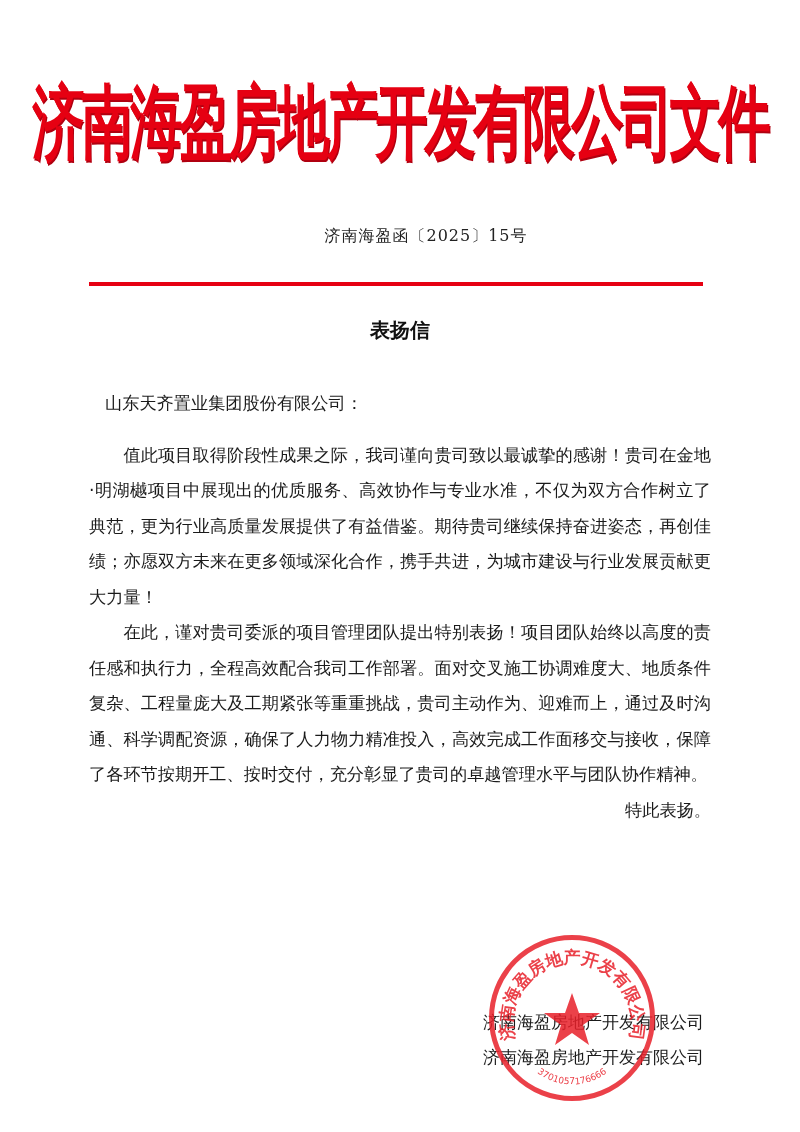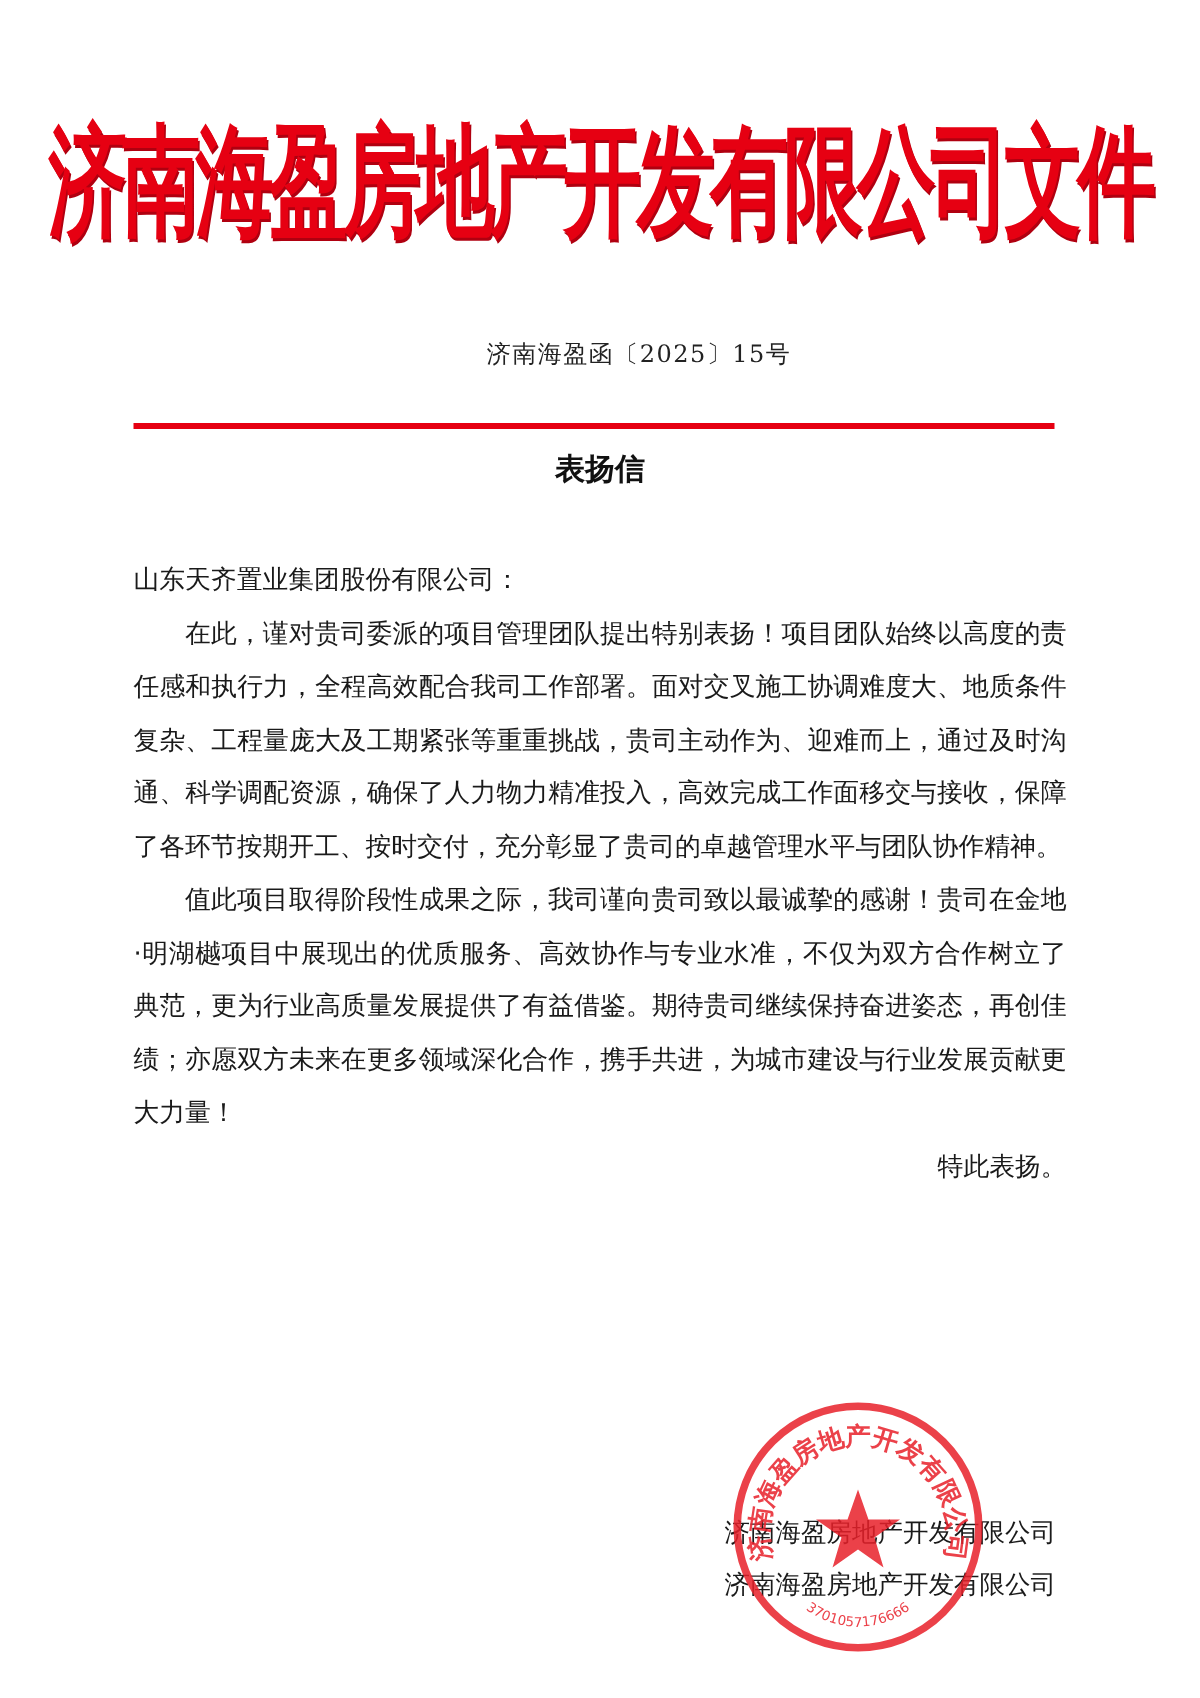--- a/index.html
+++ b/index.html
@@ -5,43 +5,43 @@
   html, body { margin:0; padding:0; }
   body { width:800px; height:1132px; background:#ffffff; position:relative; overflow:hidden;
          font-family:"DejaVu Sans", sans-serif; color:#1a1a1a; }
   .header-title { position:absolute; left:0; top:76px; width:800px; text-align:center;
          font-family:"DejaVu Sans", sans-serif; font-weight:bold; font-size:52px; color:#e60012;
          letter-spacing:-3px; transform:scaleY(1.55); transform-origin:top center; line-height:60px;
          text-shadow:1px 1px 0 #b00010; }
   .doc-number { position:absolute; left:0; top:226px; width:800px; text-align:center;
          font-family:"DejaVu Serif", serif; font-size:16px; letter-spacing:1px; color:#222;margin-left:26px; }
   .red-rule { position:absolute; left:89px; top:282px; width:614px; height:4px; background:#e60012; }
-  .letter-title { position:absolute; left:0; top:299px; width:800px; text-align:center;
+  .letter-title { position:absolute; left:0; top:317px; width:800px; text-align:center;
          font-size:20px; font-weight:bold; color:#111; }
   .body-text { position:absolute; left:89px; top:370px; width:622px; font-size:17.2px; line-height:35.5px; color:#1a1a1a; }
-  .salutation { margin:0; }
+  .salutation { margin:16px; }
   .para { margin:0; text-indent:2em; text-align:justify; }
   .closing { margin:0; text-indent:2em;text-align:right; }
   .signature { position:absolute; right:96px; top:1005px; text-align:center; font-size:17px; line-height:35px; z-index:1; }
   .seal { position:absolute; left:489px; top:935px; width:166px; height:166px; border-radius:50%;
           border:5px solid #e8202a; box-sizing:border-box; z-index:2; pointer-events:none; opacity:0.85; }
   .seal svg { position:absolute; left:-5px; top:-5px; }
 </style>
 </head>
 <body>
 
 <div class="header-title">济南海盈房地产开发有限公司文件</div>
 <div class="doc-number">济南海盈函〔2025〕15号</div>
 <div class="red-rule"></div>
 <div class="letter-title">表扬信</div>
 
 <div class="body-text">
   <p class="salutation">山东天齐置业集团股份有限公司：</p>
+  <p class="para">值此项目取得阶段性成果之际，我司谨向贵司致以最诚挚的感谢！贵司在金地·明湖樾项目中展现出的优质服务、高效协作与专业水准，不仅为双方合作树立了典范，更为行业高质量发展提供了有益借鉴。期待贵司继续保持奋进姿态，再创佳绩；亦愿双方未来在更多领域深化合作，携手共进，为城市建设与行业发展贡献更大力量！</p>
   <p class="para">在此，谨对贵司委派的项目管理团队提出特别表扬！项目团队始终以高度的责任感和执行力，全程高效配合我司工作部署。面对交叉施工协调难度大、地质条件复杂、工程量庞大及工期紧张等重重挑战，贵司主动作为、迎难而上，通过及时沟通、科学调配资源，确保了人力物力精准投入，高效完成工作面移交与接收，保障了各环节按期开工、按时交付，充分彰显了贵司的卓越管理水平与团队协作精神。</p>
-  <p class="para">值此项目取得阶段性成果之际，我司谨向贵司致以最诚挚的感谢！贵司在金地·明湖樾项目中展现出的优质服务、高效协作与专业水准，不仅为双方合作树立了典范，更为行业高质量发展提供了有益借鉴。期待贵司继续保持奋进姿态，再创佳绩；亦愿双方未来在更多领域深化合作，携手共进，为城市建设与行业发展贡献更大力量！</p>
   <p class="closing">特此表扬。</p>
 </div>
 
 <div class="signature">
   <div>济南海盈房地产开发有限公司</div>
   <div>济南海盈房地产开发有限公司</div>
 </div>
 
 <div class="seal">
   <svg width="166" height="166" viewBox="0 0 166 166">

